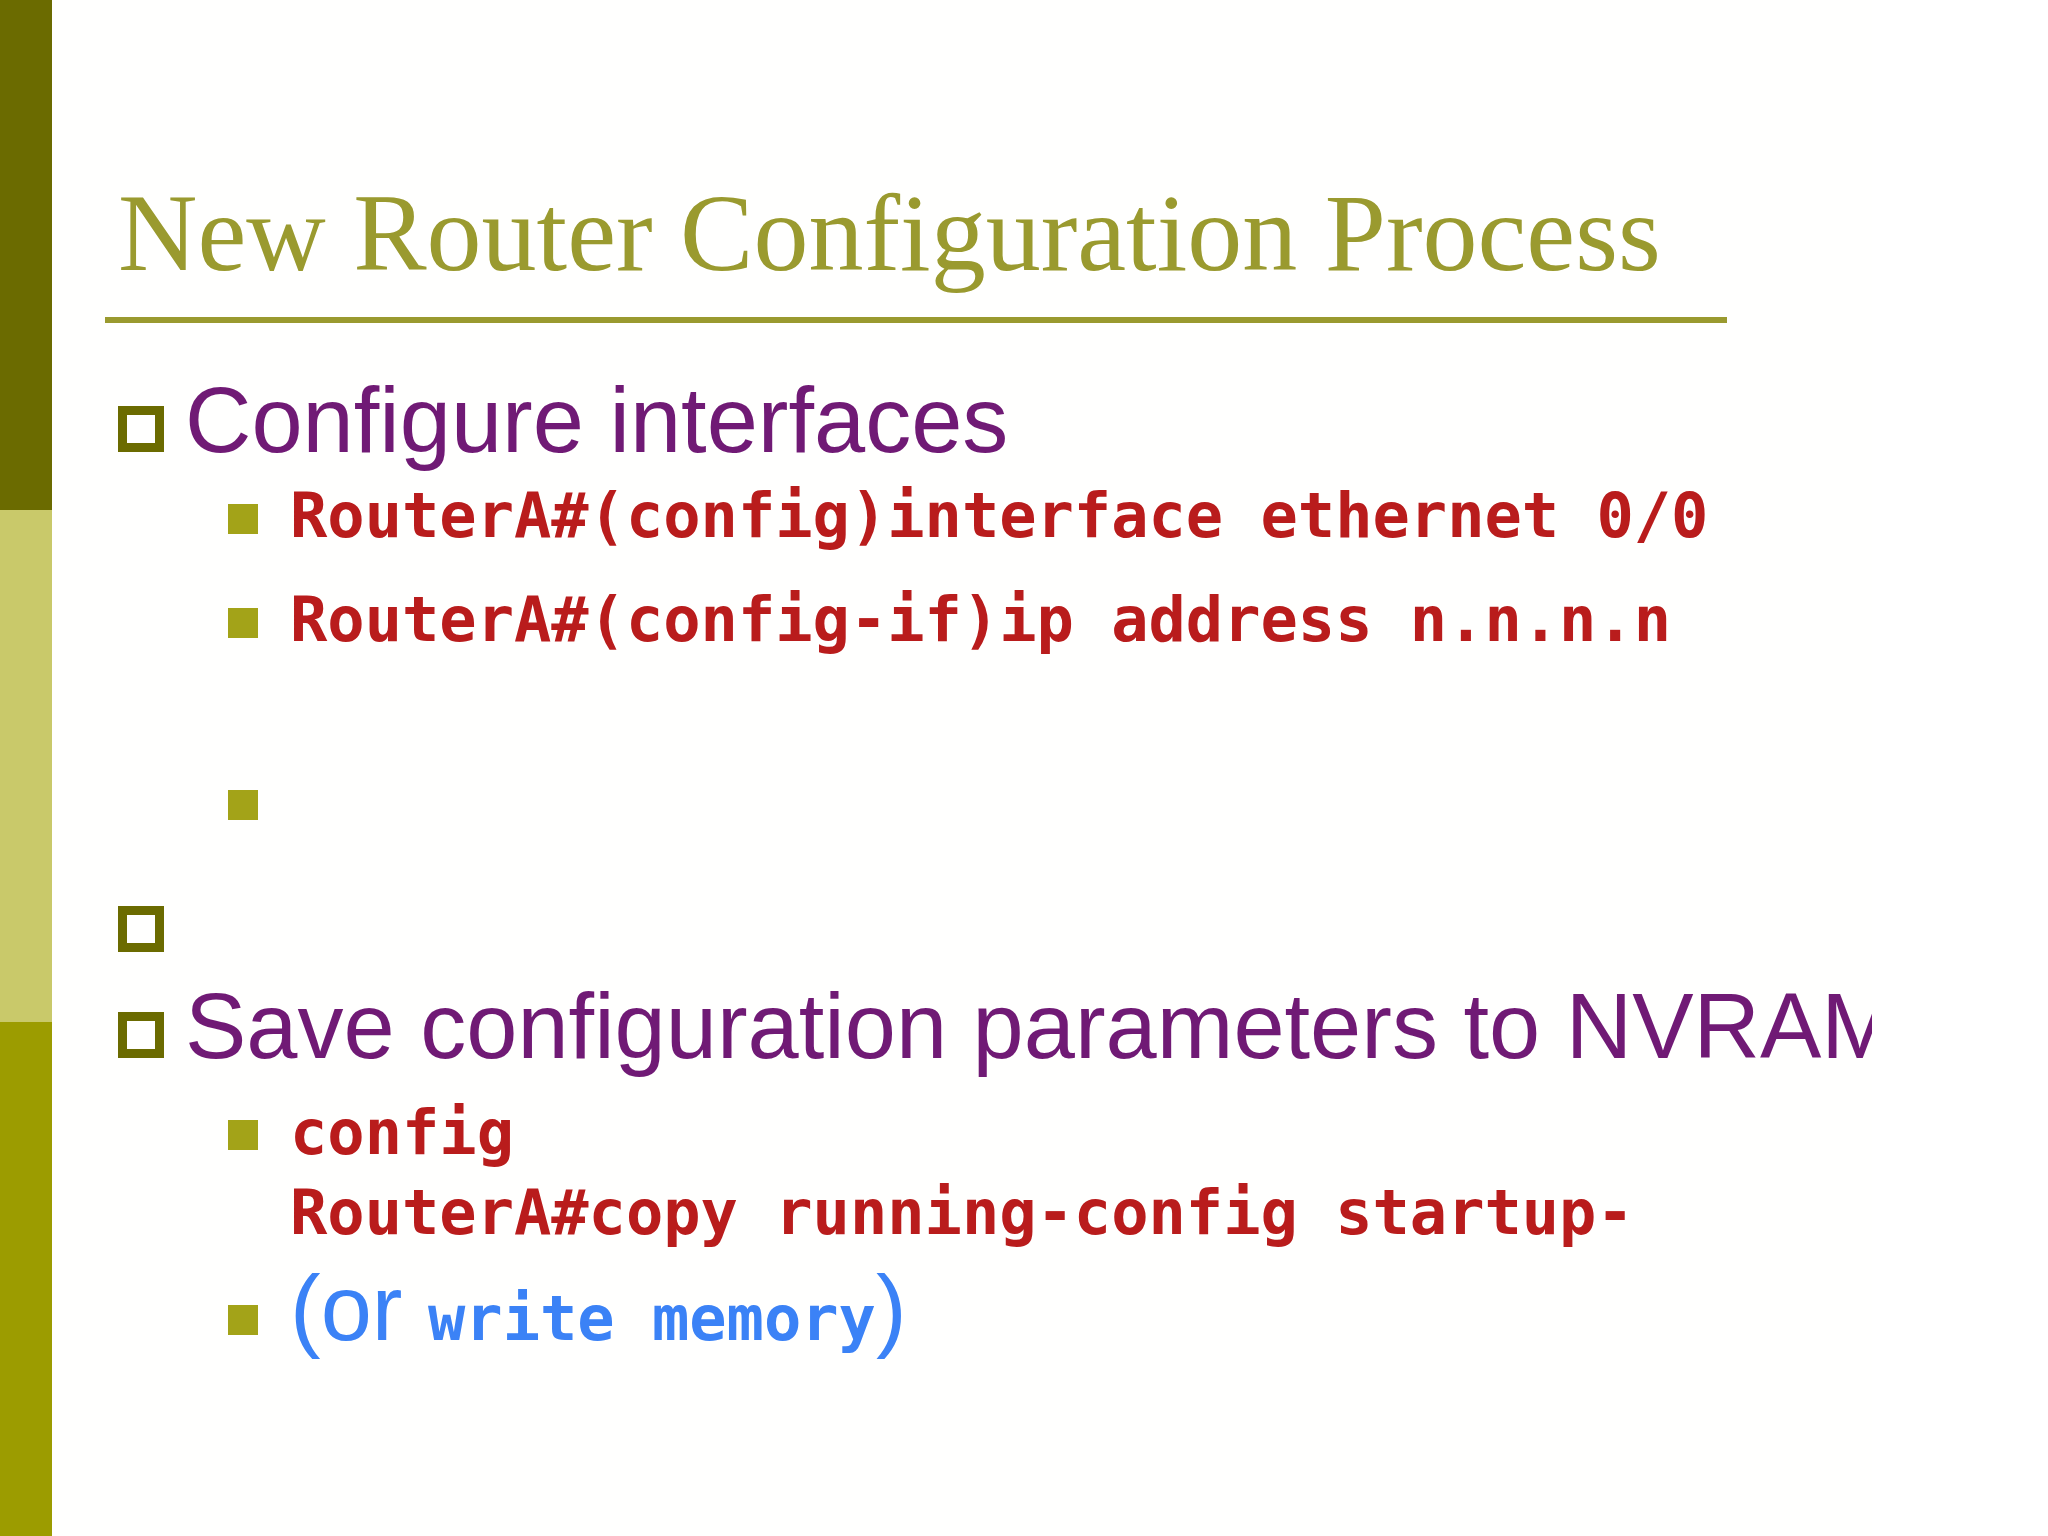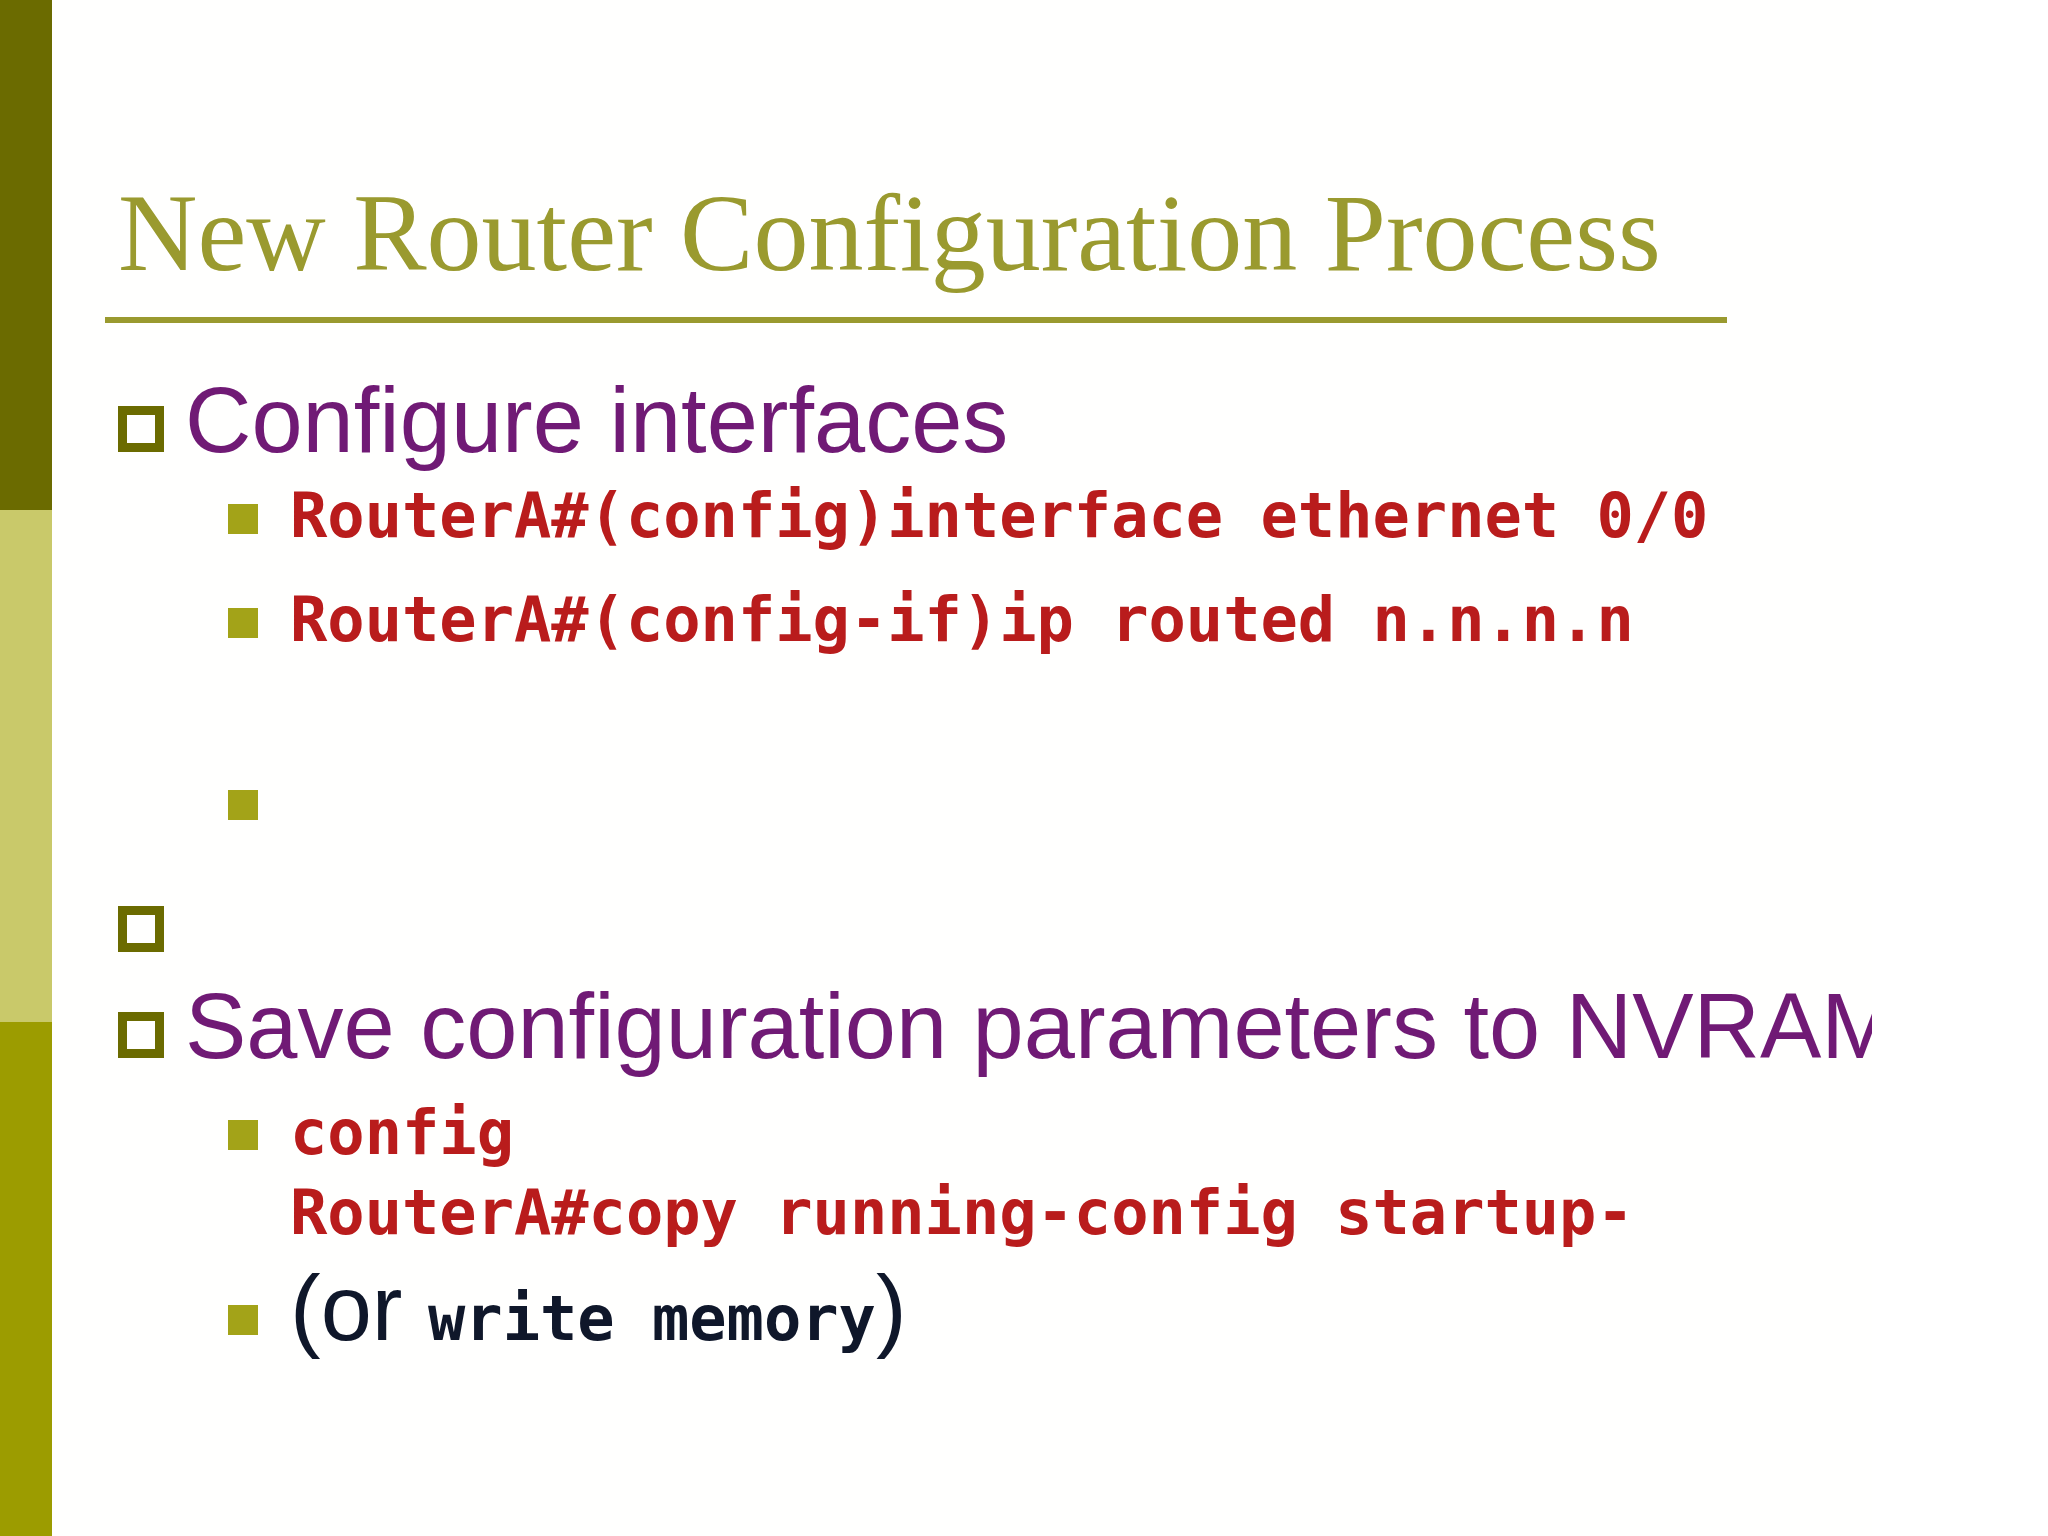--- a/index.html
+++ b/index.html
@@ -22,21 +22,21 @@
   .title-rule{position:absolute;left:105px;top:317px;width:1622px;height:6px;background:#9a9a2f;}
   
   .b1{position:absolute;left:118px;width:28px;height:28px;border:9px solid #6b6b00;background:#fffffe;}
   .b2{position:absolute;left:228px;width:30px;height:30px;background:#a3a318;}
   
   .t-l1{position:absolute;left:185px;font-size:92px;line-height:92px;white-space:nowrap;color:#701a75;}
   .t-code{
     position:absolute;left:290px;font-family:"DejaVu Sans Mono","Liberation Mono",monospace;
     font-weight:bold;font-size:62px;line-height:80px;white-space:nowrap;color:#b91c1c;
   }
-  .t-mixed{position:absolute;left:290px;font-size:92px;line-height:100px;white-space:nowrap;color:#0f172a;}
+  .t-mixed{position:absolute;left:290px;font-size:92px;line-height:100px;white-space:nowrap;color:#3b82f6;}
   .t-mixed .mono{
     font-family:"DejaVu Sans Mono","Liberation Mono",monospace;
     font-weight:bold;font-size:62px;
   }
 </style>
 </head>
 <body>
 
 <div class="slide">
 
@@ -52,21 +52,21 @@
   <span class="b1" style="top:406px"></span>
   <div class="t-l1" style="top:374px">Configure interfaces</div>
 
   <span class="b2" style="top:504px"></span>
   <div class="t-code" style="top:476px">
     <div>RouterA#(config)interface ethernet 0/0</div>
   </div>
 
   <span class="b2" style="top:608px"></span>
   <div class="t-code" style="top:580px">
-    <div>RouterA#(config-if)ip routed n.n.n.n</div>
+    <div>RouterA#(config-if)ip address n.n.n.n</div>
   </div>
 
   <span class="b2" style="top:790px"></span>
 
   <span class="b1" style="top:906px"></span>
 
   <span class="b1" style="top:1012px"></span>
   <div class="t-l1" style="top:980px">Save configuration parameters to NVRAM</div>
 
   <span class="b2" style="top:1120px"></span>

